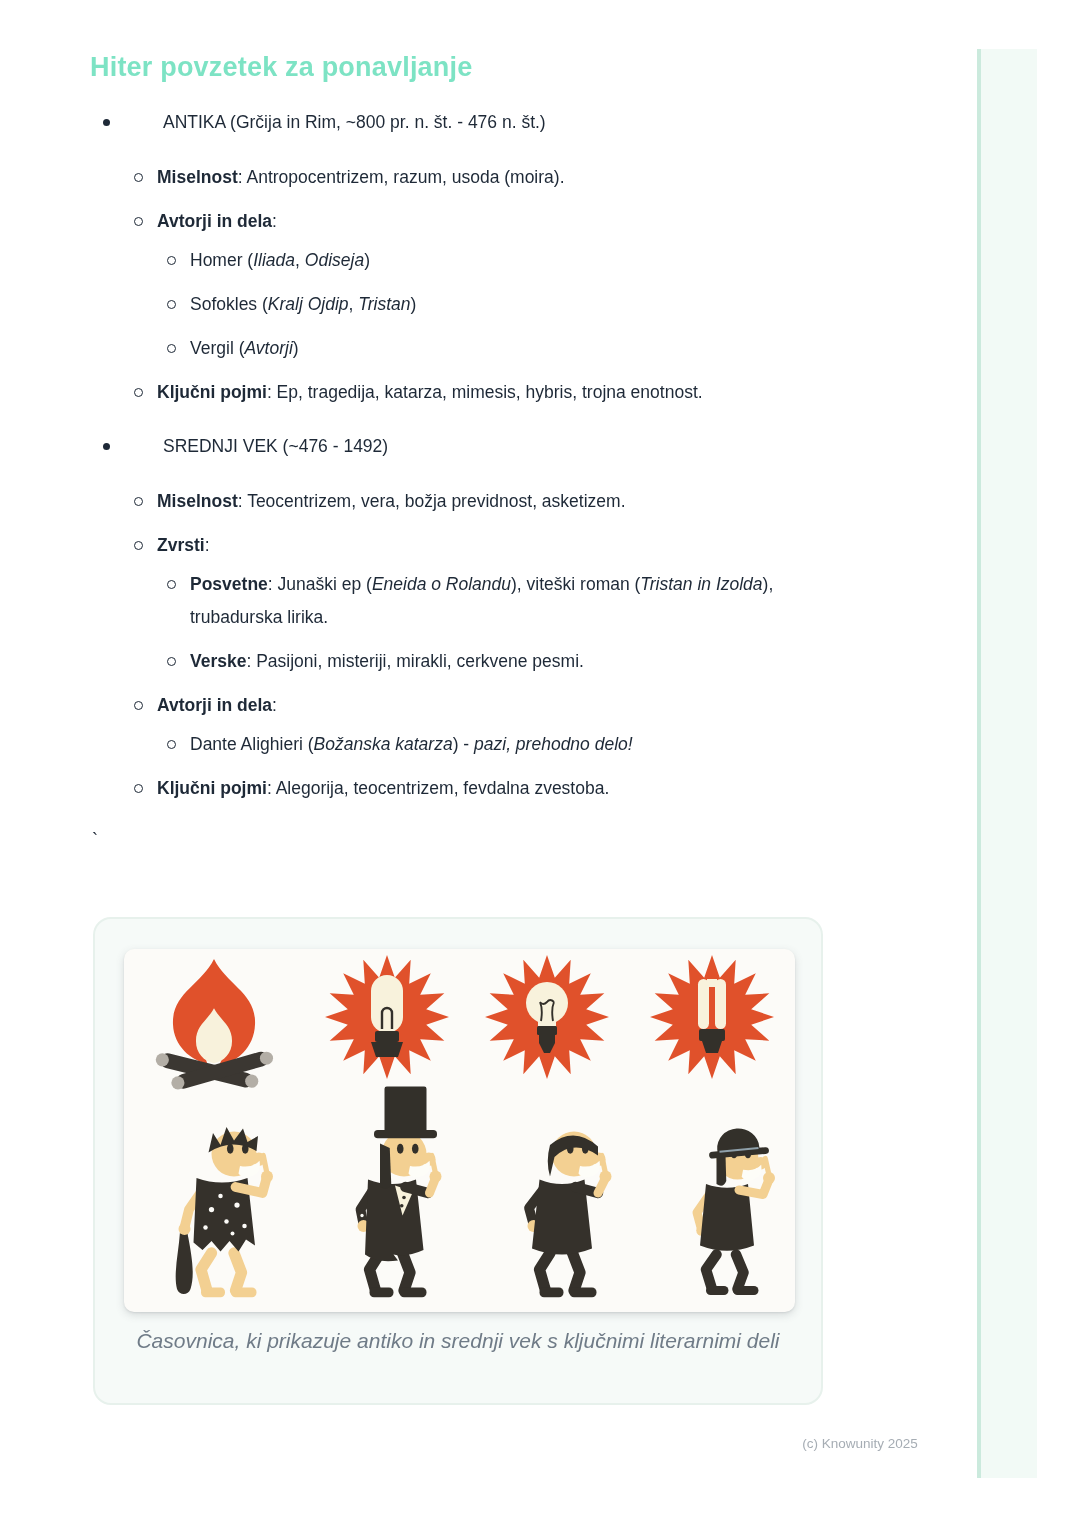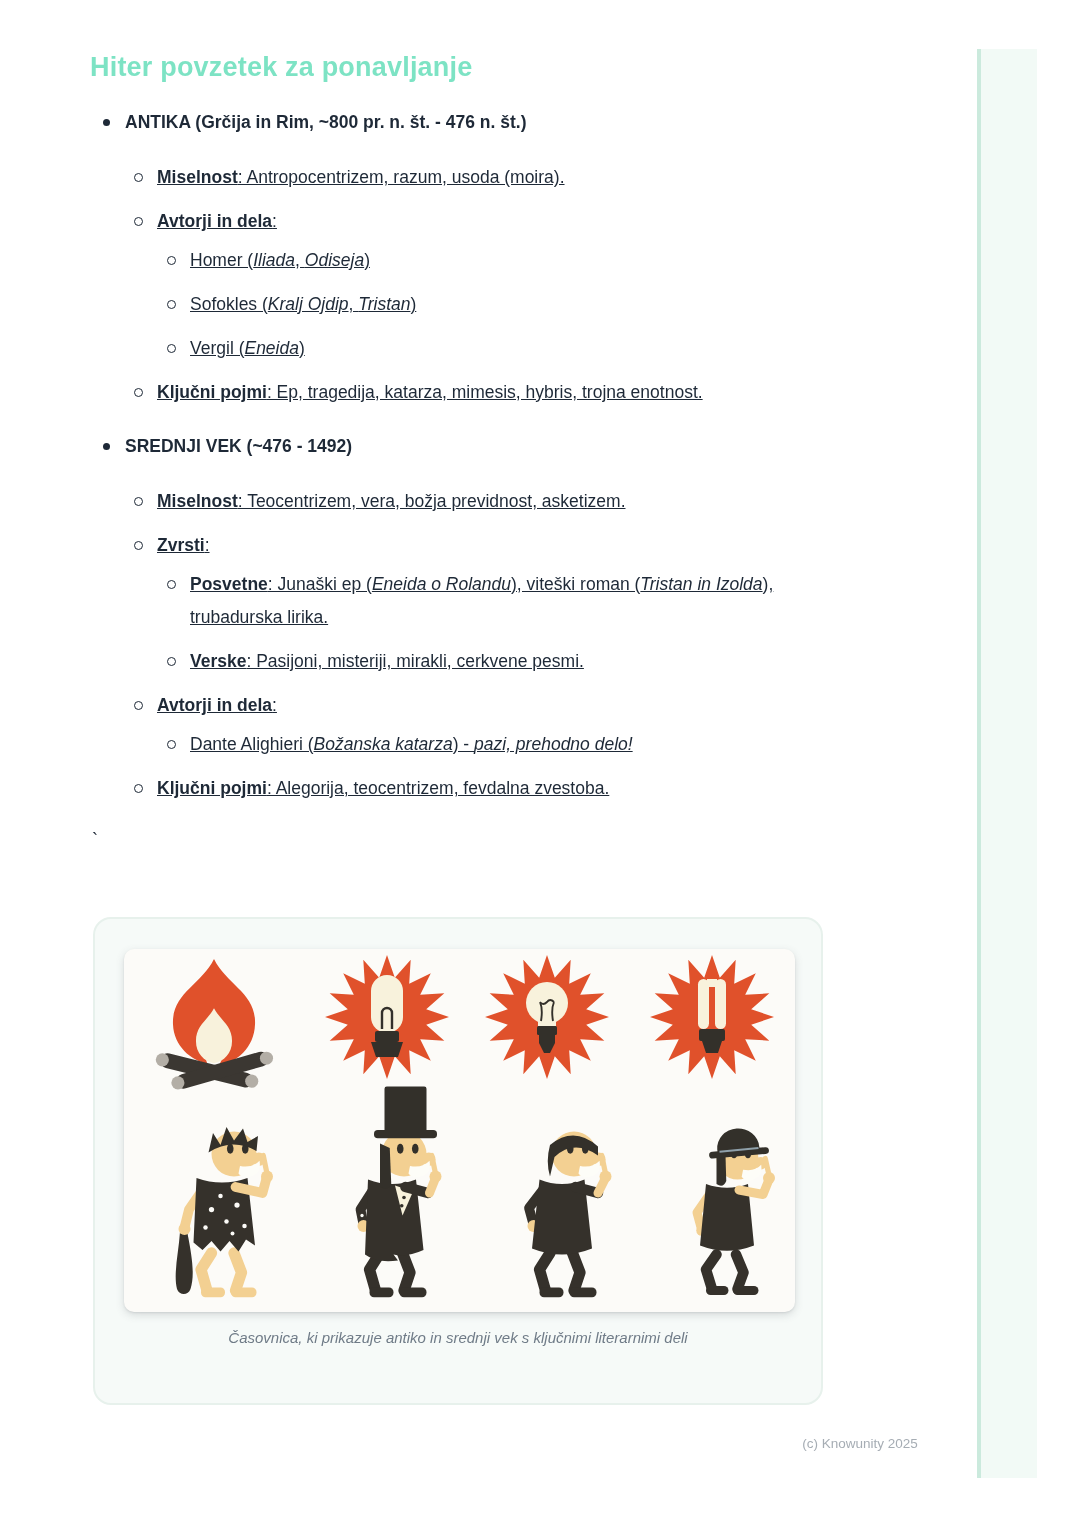--- a/index.html
+++ b/index.html
@@ -13,44 +13,44 @@
   .heading { position:absolute; left:90px; top:52px; font-size:27px; font-weight:700;
              color:#7de3c4; letter-spacing:0.2px; }
 
   .content { position:absolute; left:90px; top:106px; width:720px;
              color:#1e2937; font-size:17.5px; line-height:33px; }
   ul { list-style:none; }
   .l1 > li { position:relative; padding-left:35px; }
   .l1 > li + li { margin-top:21px; }
   .l1 > li::before { content:""; position:absolute; left:13px; top:13px; width:7px; height:7px;
                      border-radius:50%; background:#1e2937; }
-  .sect-title { font-weight:700; }
+  .sect-title { font-weight:400;margin-left:38px; }
   .l2 { margin-top:22px; }
-  .l2 > li { position:relative; padding-left:32px;text-decoration:underline; }
+  .l2 > li { position:relative; padding-left:32px; }
   .l2 > li + li { margin-top:11px; }
   .l2 > li::before { content:""; position:absolute; left:9px; top:12px; width:7px; height:7px;
                      border-radius:50%; border:1.6px solid #1e2937; background:transparent; }
   .l3 { margin-top:6px; margin-bottom:10px; }
   .l3 > li { position:relative; padding-left:33px; }
   .l3 > li + li { margin-top:11px; }
   .l3 > li::before { content:""; position:absolute; left:10px; top:12px; width:7px; height:7px;
                      border-radius:50%; border:1.6px solid #1e2937; background:transparent; }
   .seg-b { font-weight:700; }
   .seg-i { font-style:italic; }
 
   .stray-mark { position:absolute; left:92px; top:830px; font-size:18px; color:#1e2937; }
 
   .figure-card { position:absolute; left:93px; top:917px; width:730px; height:488px;
                  background:#f6faf8; border:2px solid #e7f1ec; border-radius:18px; }
   .figure-panel { position:absolute; left:29px; top:30px; width:671px; height:363px;
                   background:#fcfbf8; border-radius:10px;
                   box-shadow:0 3px 9px rgba(70,80,90,0.18), 0 1px 2px rgba(70,80,90,0.12); }
   .figure-panel svg { display:block; width:671px; height:363px; border-radius:10px; }
   .figure-caption { position:absolute; left:0; right:0; top:410px; text-align:center;
-                    font-style:italic; font-size:15px; color:#6f7b87; }
+                    font-style:italic; font-size:21px; color:#6f7b87; }
 
   .footer { position:absolute; top:1436px; right:70px; width:300px; text-align:center;
             font-size:13.5px; color:#a6adb4; }
 </style>
 </head>
 <body>
 
 <div class="page">
 
   <div class="accent-col"></div>
@@ -60,21 +60,21 @@
   <div class="content">
     <ul class="l1">
       <li>
         <span class="sect-title">ANTIKA (Grčija in Rim, ~800 pr. n. št. - 476 n. št.)</span>
         <ul class="l2">
           <li><span><span class="seg-b">Miselnost</span><span>: Antropocentrizem, razum, usoda (moira).</span></span></li>
           <li><span><span class="seg-b">Avtorji in dela</span><span>:</span></span>
             <ul class="l3">
               <li><span><span>Homer (</span><span class="seg-i">Iliada</span><span>, </span><span class="seg-i">Odiseja</span><span>)</span></span></li>
               <li><span><span>Sofokles (</span><span class="seg-i">Kralj Ojdip</span><span>, </span><span class="seg-i">Tristan</span><span>)</span></span></li>
-              <li><span><span>Vergil (</span><span class="seg-i">Eneida</span><span>)</span></span></li>
+              <li><span><span>Vergil (</span><span class="seg-i">Avtorji</span><span>)</span></span></li>
             </ul>
           </li>
           <li><span><span class="seg-b">Ključni pojmi</span><span>: Ep, tragedija, katarza, mimesis, hybris, trojna enotnost.</span></span></li>
         </ul>
       </li>
       <li>
         <span class="sect-title">SREDNJI VEK (~476 - 1492)</span>
         <ul class="l2">
           <li><span><span class="seg-b">Miselnost</span><span>: Teocentrizem, vera, božja previdnost, asketizem.</span></span></li>
           <li><span><span class="seg-b">Zvrsti</span><span>:</span></span>

